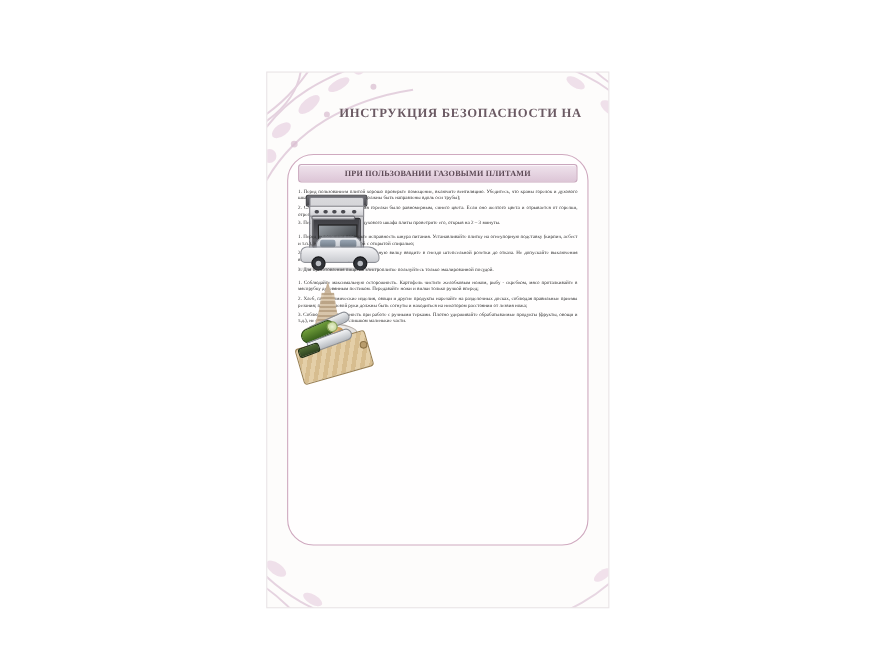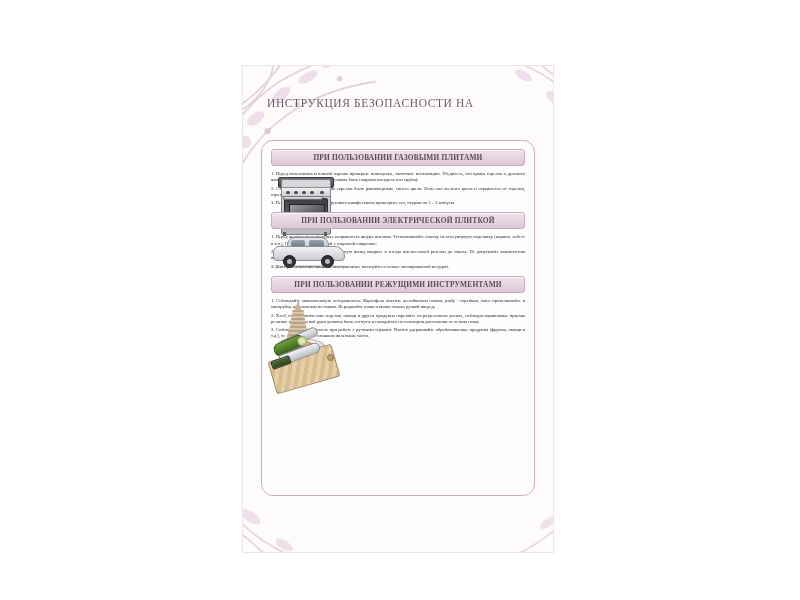--- a/index.html
+++ b/index.html
@@ -37,39 +37,39 @@
   .floral.tl { left: -30px; top: -34px; width: 190px; height: 180px; }
   .floral.tr { right: -40px; top: -40px; width: 170px; height: 170px; transform: scaleX(-1); }
   .floral.bl { left: -34px; bottom: -42px; width: 175px; height: 175px; transform: scaleY(-1); }
   .floral.br { right: -36px; bottom: -40px; width: 165px; height: 165px; transform: scale(-1,-1); }
 
   .poster-title {
     position: absolute;
     left: 24px;
     top: 28px;
     width: 262px;
-    text-align: left;
+    text-align: right;
     color: #6b5a63;
     font-family: "Liberation Serif", serif;
-    font-weight: normal;
+    font-weight: bold;
     font-size: 11.5px;
     line-height: 18px;
     letter-spacing: 0.6px;
     text-transform: uppercase;
     text-shadow: 0 1px 0 #ffffff;
   }
 
   .content-frame {
     position: absolute;
     left: 18px;
     top: 74px;
     right: 18px;
     bottom: 56px;
     border: 1.5px solid #cfa9bf;
-    border-radius: 12px;
+    border-radius: 24px;
     background: rgba(255,255,255,0.72);
     padding: 8px 9px 6px 9px;
     box-sizing: border-box;
   }
 
   .section { position: relative; margin-bottom: 6px; }
 
   .section-header {
     position: relative;
     margin: 0 auto 5px auto;
@@ -368,23 +368,20 @@
 
         <div class="body-text">
           <p>1. Перед пользованием плитой хорошо проверьте помещение, включите вентиляцию. Убедитесь, что краны горелок и духового шкафа закрыты, а ручки крана должны быть направлены вдоль оси трубы);</p>
           <p>2. Следите за тем, чтобы пламя горелки было равномерным, синего цвета. Если оно желтого цвета и отрывается от горелки, отрегулируйте горелку;</p>
           <p>3. Перед зажиганием горелки духового шкафа плиты проветрите его, открыв на 2 – 3 минуты.</p>
         </div>
         <div class="clear"></div>
       </div>
 
       <div class="section">
-        <div class="section-header">
-          <span>При пользовании электрической плиткой</span>
-        </div>
 
         <div class="fig car float-left">
           <div class="cabin">
             <div class="win" style="left:3px; width:14px;"></div>
             <div class="win" style="left:21px; width:15px;"></div>
           </div>
           <div class="body"></div>
           <div class="wheel" style="left:12px">
               <i></i>
             </div>
@@ -396,23 +393,20 @@
 
         <div class="body-text">
           <p>1. Перед включением проверьте исправность шнура питания. Устанавливайте плитку на огнеупорную подставку (кирпич, асбест и т.п.), Не пользуйтесь плиткой с открытой спиралью;</p>
           <p>2. При включении плитки штепсельную вилку вводите в гнездо штепсельной розетки до отказа. Не допускайте выключения вилки дерганием за шнур;</p>
           <p>3. Для приготовления пищи на электроплитке пользуйтесь только эмалированной посудой.</p>
         </div>
         <div class="clear"></div>
       </div>
 
       <div class="section">
-        <div class="section-header">
-          <span>При пользовании режущими инструментами</span>
-        </div>
 
         <div class="fig grater float-right">
           <div class="cone"></div>
           <div class="cone-face"></div>
           <div class="plate"></div>
           <div class="food"></div>
           <div class="food2"></div>
         </div>
 
         <div class="body-text">

